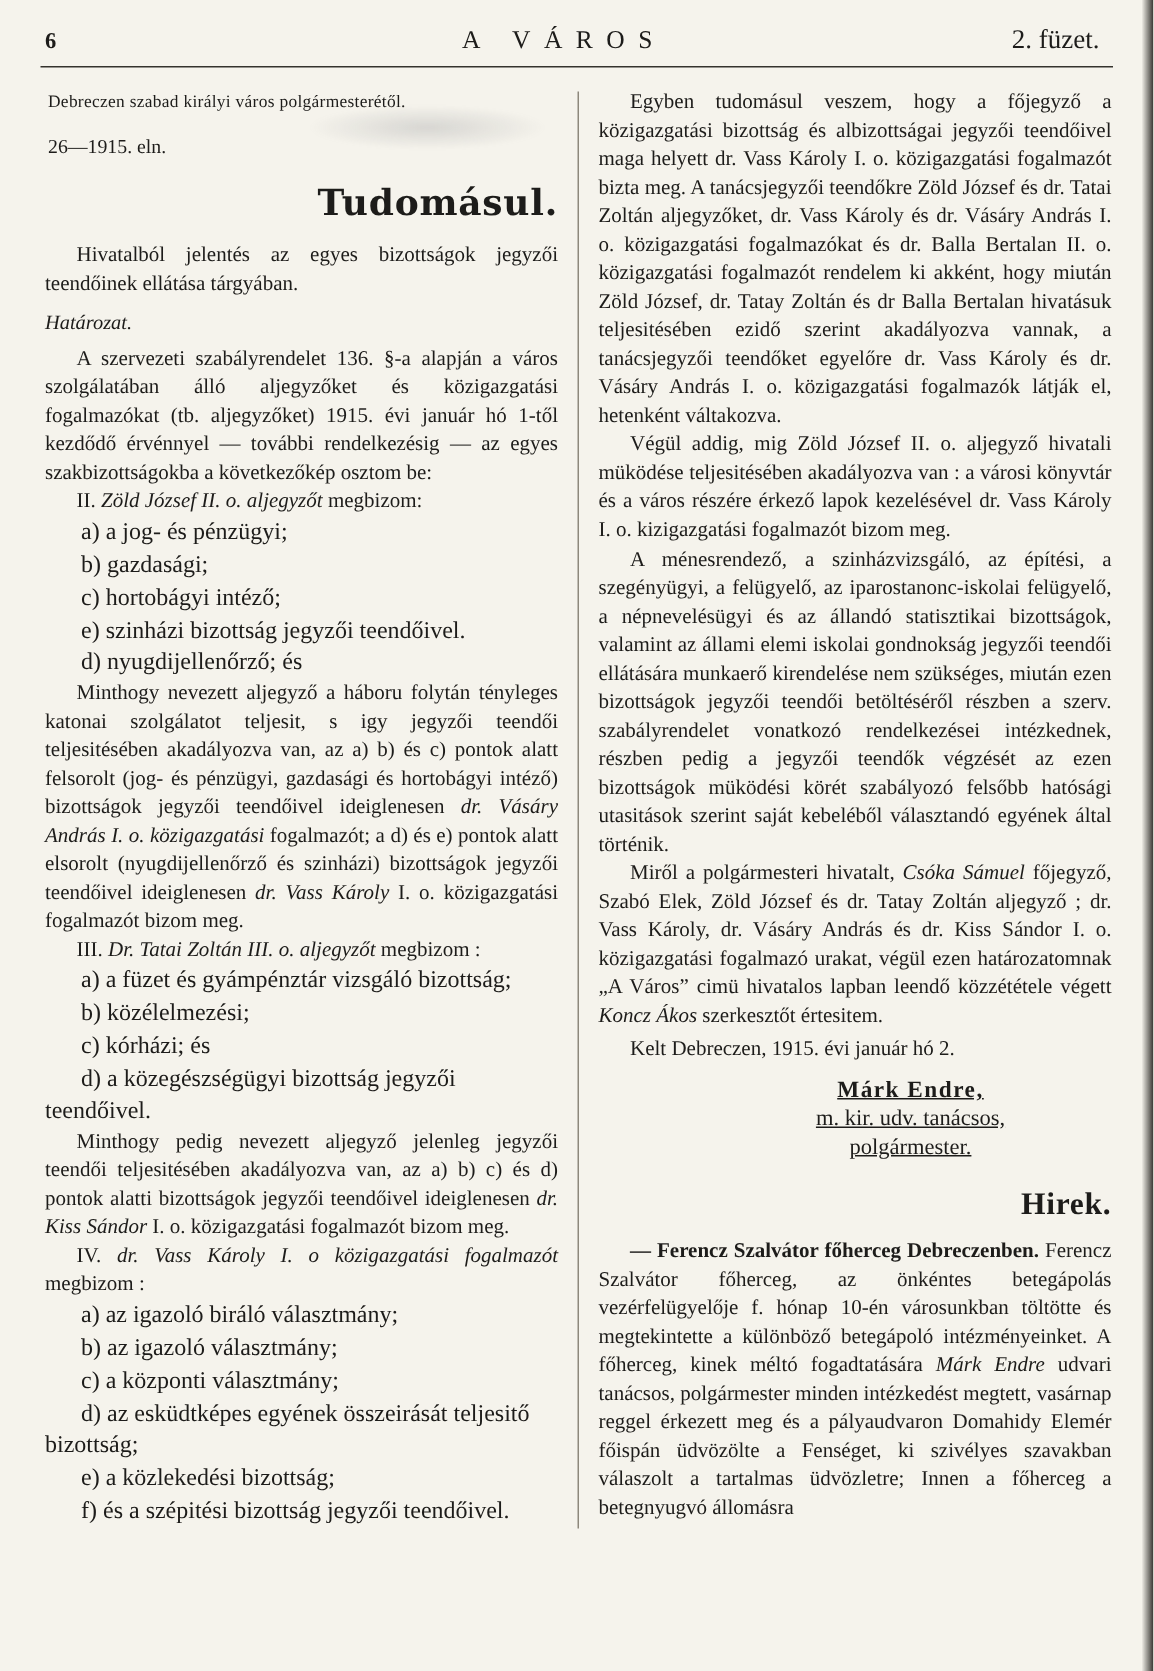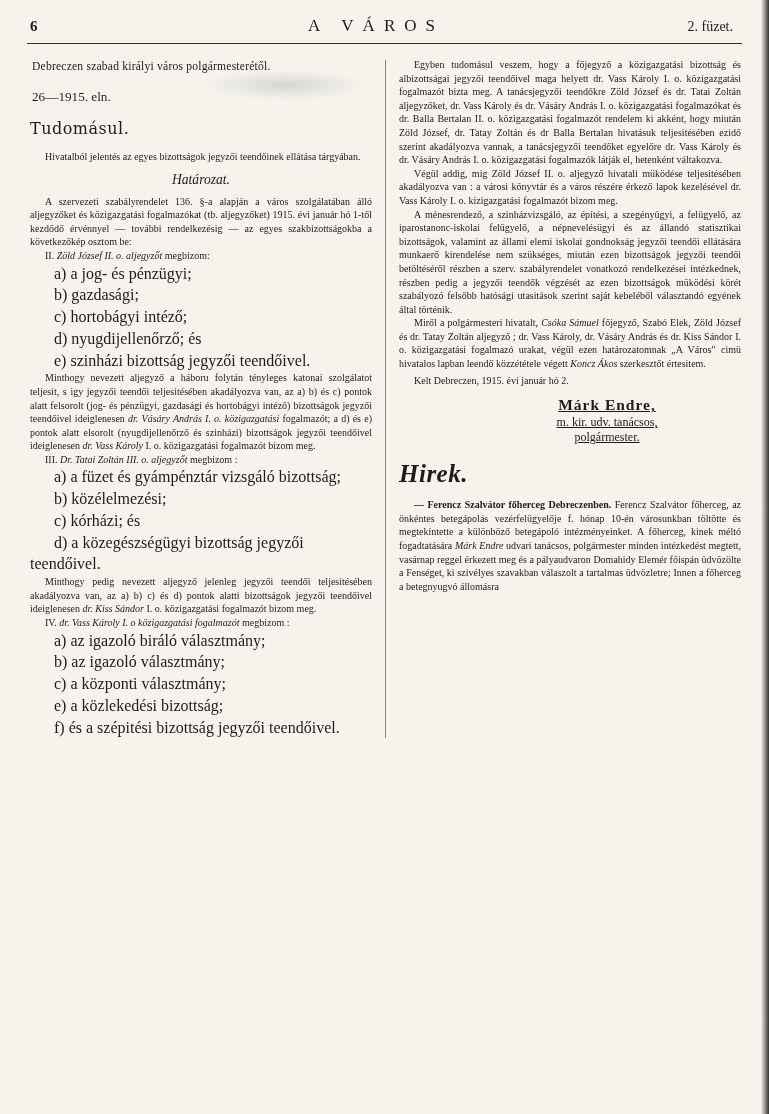--- a/index.html
+++ b/index.html
@@ -27,60 +27,60 @@
   }
   .masthead-row{
     display:flex;align-items:baseline;
     padding:16px 36px 0 30px;
   }
   .pagenum{font-size:15px;font-weight:bold;min-width:40px;}
   .journal-title{
     flex:1;text-align:center;font-size:17px;letter-spacing:9px;
     font-weight:500;padding-left:9px;
   }
-  .issue{font-size:14px;min-width:60px;text-align:right;}
+  .issue{font-size:18px;min-width:60px;text-align:right;}
   .rule{border-top:1.6px solid #34322d;margin:7px 27px 0 27px;}
   .columns{
     display:flex;align-items:stretch;
     padding:14px 28px 0 30px;
   }
   .col{flex:1 1 0;min-width:0;}
   .col-divider{width:1px;background:#8d887c;margin:2px 13px 0 13px;}
   p{margin:0;}
   .body{
-    font-size:10px;line-height:1.36;text-align:justify;
+    font-size:14px;line-height:1.36;text-align:justify;
   }
   .indent{text-indent:1.5em;}
   .li{font-size:16px;line-height:1.36;text-align:left;text-indent:1.5em;}
   .office{
     font-size:11.6px;letter-spacing:.2px;margin:2px 0 16px 2px;text-align:left;
   }
   .ref{font-size:13.2px;margin:0 0 14px 2px;}
   .decree-heading{
-    text-align:left;font-size:16px;font-weight:normal;
+    text-align:right;font-size:24px;font-weight:bold;
     margin:2px 0 12px;letter-spacing:.5px;
     font-family:"DejaVu Serif","Liberation Serif",serif;
   }
   .subhead{
-    text-align:center;font-style:italic;font-size:13.6px;
+    font-style:italic;font-size:13.6px;
     margin:8px 0 7px;
   }
   .it{font-style:italic;}
   .bd{font-weight:bold;}
   .dateline{margin-top:3px;text-indent:1.5em;text-align:left;}
   .signature{
     width:200px;margin:9px 34px 4px auto;text-align:center;text-decoration:underline;
   }
   .sig-name{
     font-size:15.5px;font-weight:bold;letter-spacing:1px;margin-bottom:1px;
   }
-  .sig-title{font-size:12px;line-height:1.25;}
+  .sig-title{font-size:15px;line-height:1.25;}
   .news-heading{
-    text-align:left;font-size:25px;font-weight:bold;
-    margin:15px 0 10px;letter-spacing:.5px;font-style:italic;
+    text-align:right;font-size:21px;font-weight:bold;
+    margin:15px 0 10px;letter-spacing:.5px;
   }
 </style>
 </head>
 <body>
 
 <div class="page">
   <div class="stamp"></div>
 
   <header class="masthead-row">
     <span class="pagenum">6</span>
@@ -96,37 +96,38 @@
       <p class="ref">26—1915. eln.</p>
       <h2 class="decree-heading">Tudomásul.</h2>
       <p class="body indent">Hivatalból jelentés az egyes bizottságok jegyzői teendőinek ellátása tárgyában.</p>
       <p class="subhead">Határozat.</p>
       <p class="body indent">A szervezeti szabályrendelet 136. §-a alapján a város szolgálatában álló aljegyzőket és közigazgatási fogalmazókat (tb. aljegyzőket) 1915. évi január hó 1-től kezdődő érvénnyel — további rendelkezésig — az egyes szakbizottságokba a következőkép osztom be:</p>
       <p class="body indent"><span>II. </span><span class="it">Zöld József II. o. aljegyzőt</span><span> megbizom:</span></p>
       <div>
         <p class="li">a) a jog- és pénzügyi;</p>
         <p class="li">b) gazdasági;</p>
         <p class="li">c) hortobágyi intéző;</p>
+        <p class="li">e) szinházi bizottság jegyzői teendőivel.</p>
         <p class="li">d) nyugdijellenőrző; és</p>
-        <p class="li">e) szinházi bizottság jegyzői teendőivel.</p>
       </div>
       <p class="body indent"><span>Minthogy nevezett aljegyző a háboru folytán tényleges katonai szolgálatot teljesit, s igy jegyzői teendői teljesitésében akadályozva van, az a) b) és c) pontok alatt felsorolt (jog- és pénzügyi, gazdasági és hortobágyi intéző) bizottságok jegyzői teendőivel ideiglenesen </span><span class="it">dr. Vásáry András I. o. közigazgatási</span><span> fogalmazót; a d) és e) pontok alatt elsorolt (nyugdijellenőrző és szinházi) bizottságok jegyzői teendőivel ideiglenesen </span><span class="it">dr. Vass Károly</span><span> I. o. közigazgatási fogalmazót bizom meg.</span></p>
       <p class="body indent"><span>III. </span><span class="it">Dr. Tatai Zoltán III. o. aljegyzőt</span><span> megbizom :</span></p>
       <div>
         <p class="li">a) a füzet és gyámpénztár vizsgáló bizottság;</p>
         <p class="li">b) közélelmezési;</p>
         <p class="li">c) kórházi; és</p>
         <p class="li">d) a közegészségügyi bizottság jegyzői teendőivel.</p>
       </div>
       <p class="body indent"><span>Minthogy pedig nevezett aljegyző jelenleg jegyzői teendői teljesitésében akadályozva van, az a) b) c) és d) pontok alatti bizottságok jegyzői teendőivel ideiglenesen </span><span class="it">dr. Kiss Sándor</span><span> I. o. közigazgatási fogalmazót bizom meg.</span></p>
       <p class="body indent"><span>IV. </span><span class="it">dr. Vass Károly I. o közigazgatási fogalmazót</span><span> megbizom :</span></p>
       <div>
         <p class="li">a) az igazoló biráló választmány;</p>
         <p class="li">b) az igazoló választmány;</p>
         <p class="li">c) a központi választmány;</p>
+        <p class="li">d) az esküdtképes egyének összeirását teljesitő bizottság;</p>
         <p class="li">e) a közlekedési bizottság;</p>
         <p class="li">f) és a szépitési bizottság jegyzői teendőivel.</p>
       </div>
     </section>
 
     <div class="col-divider"></div>
 
     <section class="col">
       <p class="body indent">Egyben tudomásul veszem, hogy a főjegyző a közigazgatási bizottság és albizottságai jegyzői teendőivel maga helyett dr. Vass Károly I. o. közigazgatási fogalmazót bizta meg. A tanácsjegyzői teendőkre Zöld József és dr. Tatai Zoltán aljegyzőket, dr. Vass Károly és dr. Vásáry András I. o. közigazgatási fogalmazókat és dr. Balla Bertalan II. o. közigazgatási fogalmazót rendelem ki akként, hogy miután Zöld József, dr. Tatay Zoltán és dr Balla Bertalan hivatásuk teljesitésében ezidő szerint akadályozva vannak, a tanácsjegyzői teendőket egyelőre dr. Vass Károly és dr. Vásáry András I. o. közigazgatási fogalmazók látják el, hetenként váltakozva.</p>
       <p class="body indent">Végül addig, mig Zöld József II. o. aljegyző hivatali müködése teljesitésében akadályozva van : a városi könyvtár és a város részére érkező lapok kezelésével dr. Vass Károly I. o. kizigazgatási fogalmazót bizom meg.</p>

